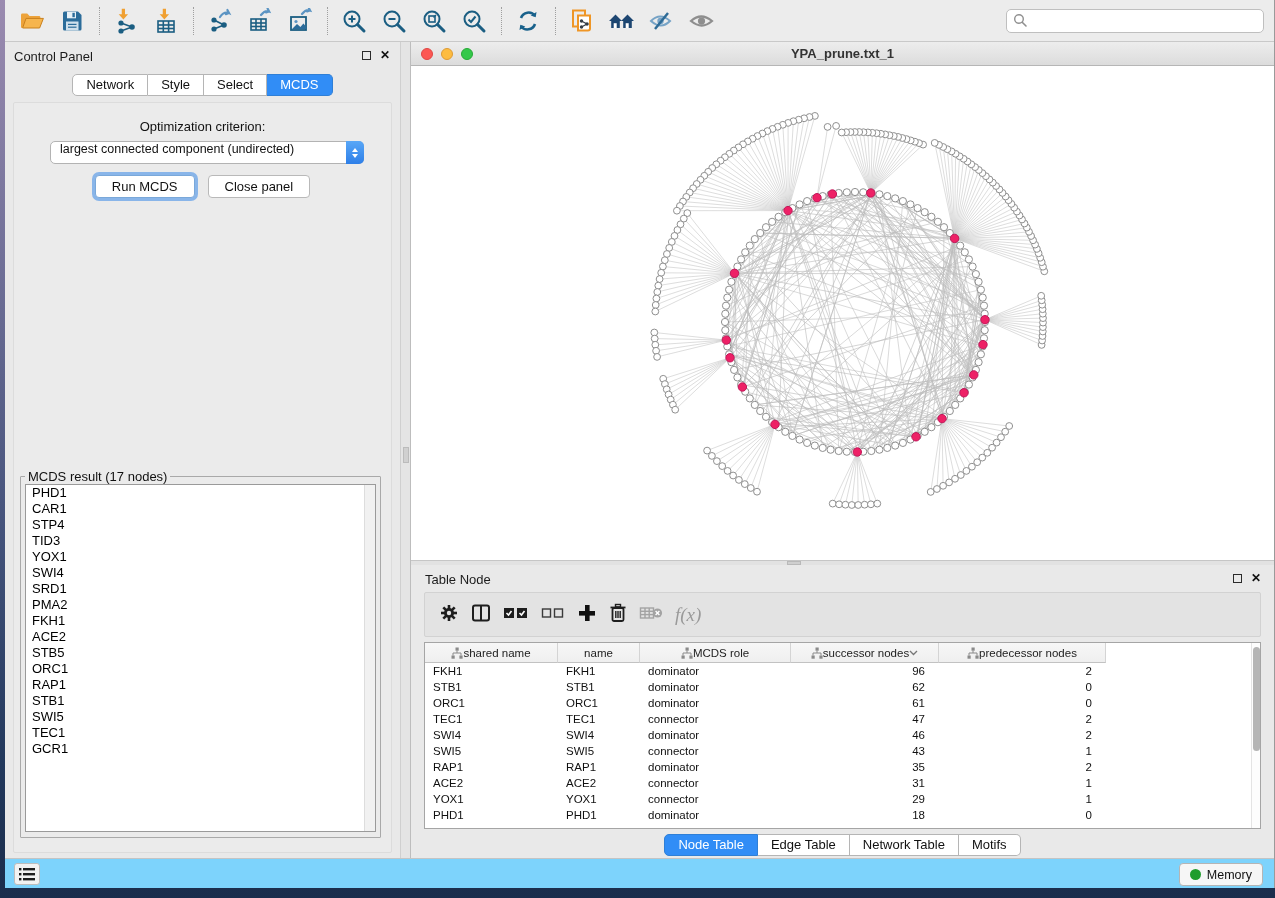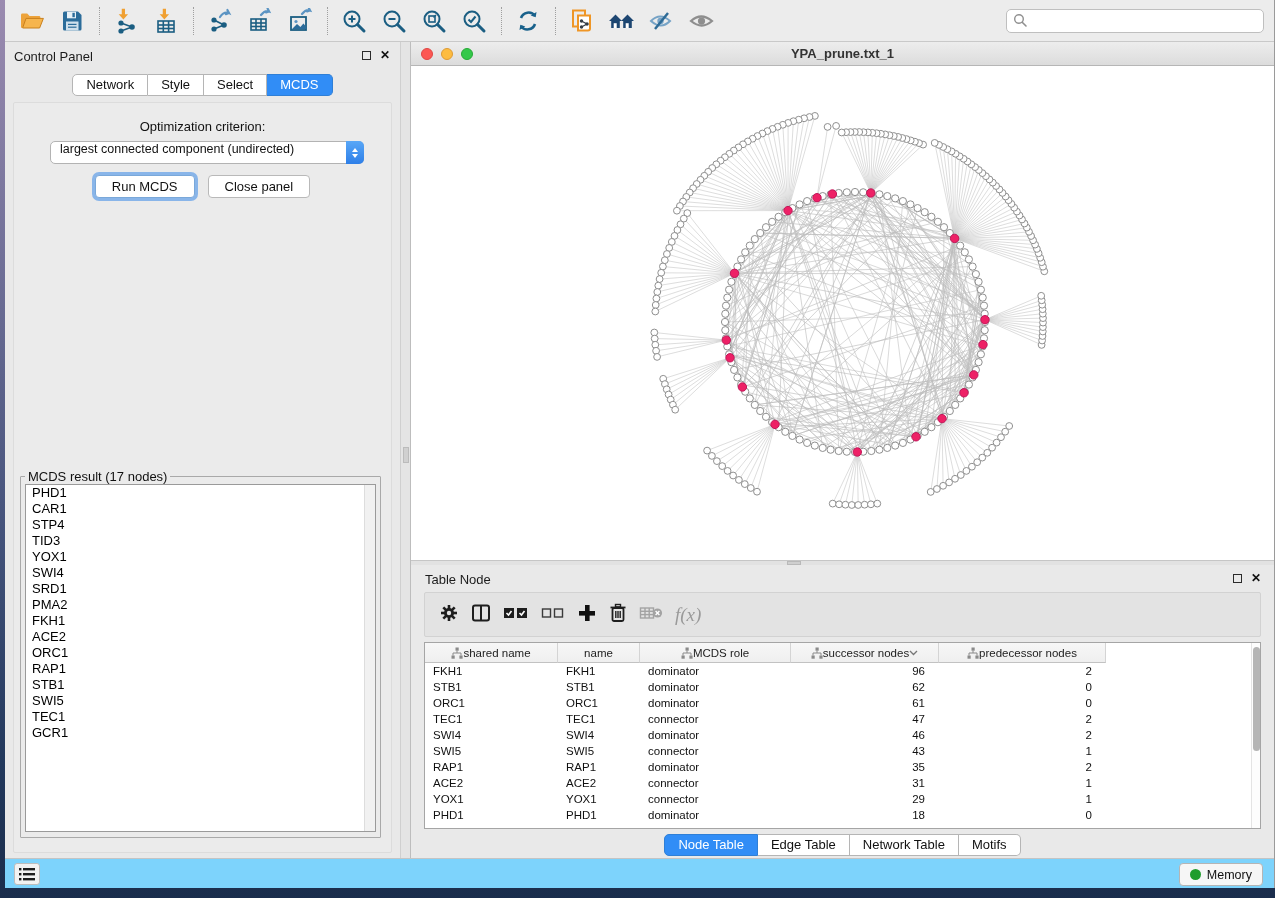--- a/index.html
+++ b/index.html
@@ -286,20 +286,21 @@
                 <div class="mcds-item">PHD1</div>
                 <div class="mcds-item">CAR1</div>
                 <div class="mcds-item">STP4</div>
                 <div class="mcds-item">TID3</div>
                 <div class="mcds-item">YOX1</div>
                 <div class="mcds-item">SWI4</div>
                 <div class="mcds-item">SRD1</div>
                 <div class="mcds-item">PMA2</div>
                 <div class="mcds-item">FKH1</div>
                 <div class="mcds-item">ACE2</div>
+                <div class="mcds-item">STB5</div>
                 <div class="mcds-item">ORC1</div>
                 <div class="mcds-item">RAP1</div>
                 <div class="mcds-item">STB1</div>
                 <div class="mcds-item">SWI5</div>
                 <div class="mcds-item">TEC1</div>
                 <div class="mcds-item">GCR1</div>
               </div>
             <div class="mcds-scrolltrack"></div>
           </div>
         </fieldset>

